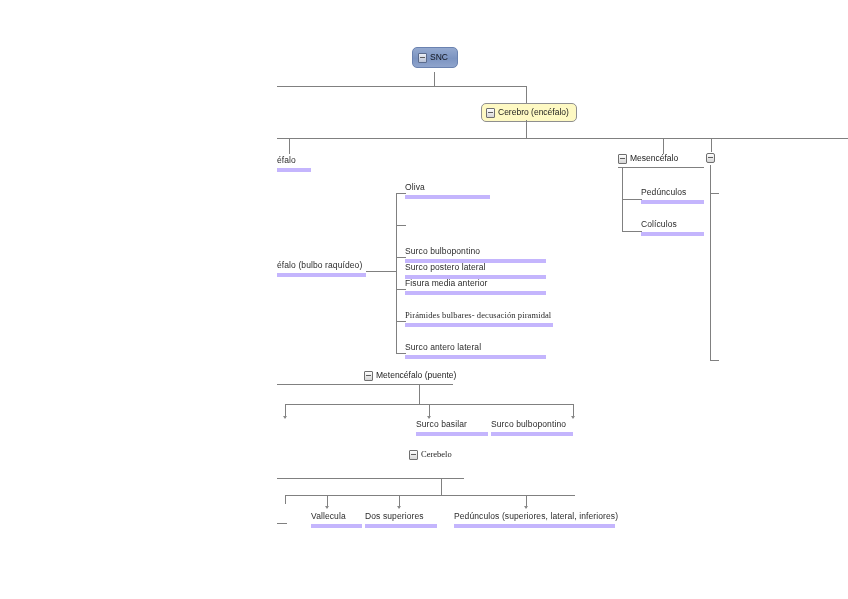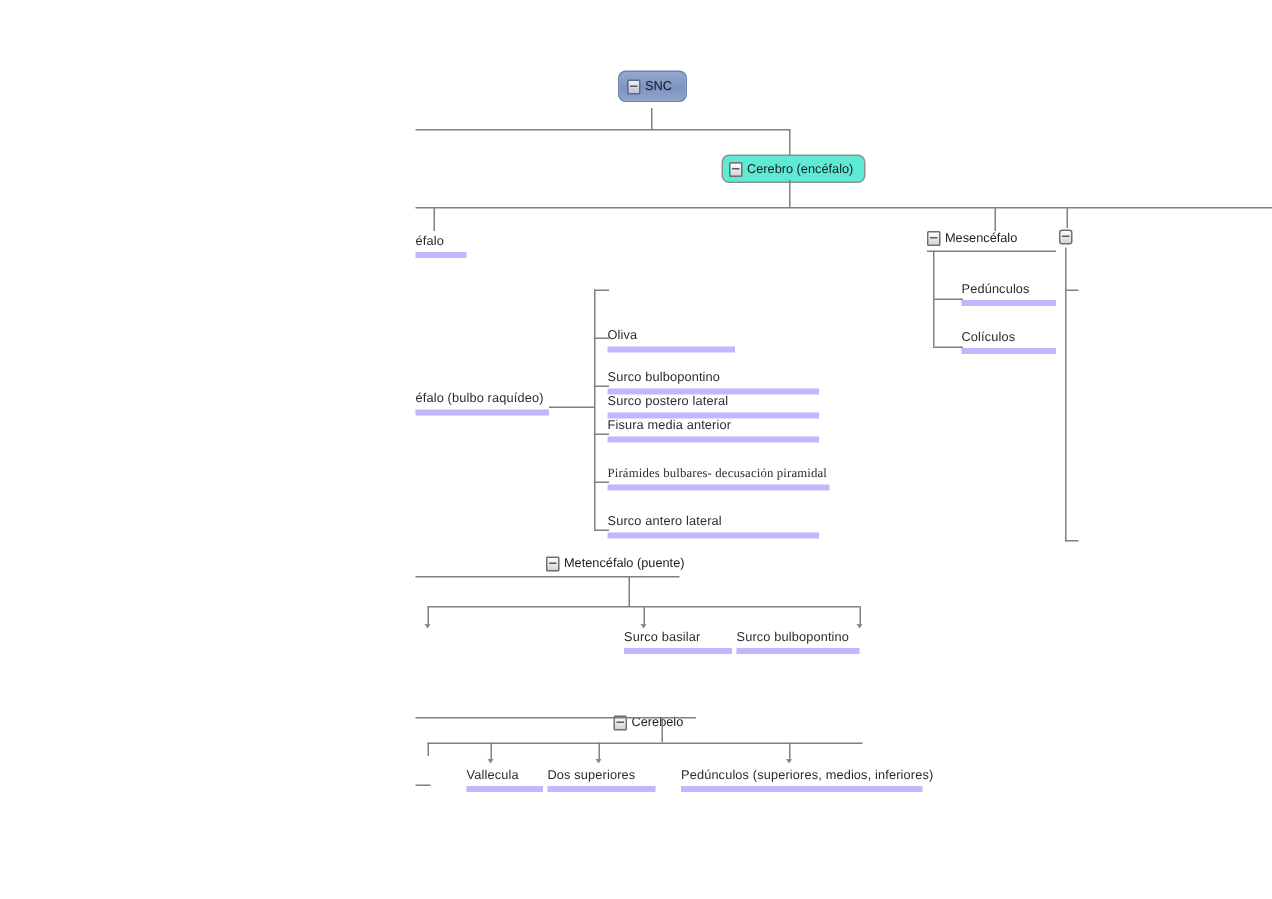--- a/index.html
+++ b/index.html
@@ -61,21 +61,21 @@
   }
   .node-root {
     background: #7f99c6;
     background: linear-gradient(180deg, #94a9cf 0%, #7c94c1 55%, #8fa4cc 100%);
     border: 1px solid #6a82b0;
     border-radius: 5px;
     padding: 4px 9px 4px 5px;
     color: #10131c;
   }
   .node-box {
-    background: #5eead4;
+    background: #fef9c3;
     border: 1px solid #8f8f8f;
     border-radius: 5px;
     padding: 3px 7px 3px 4px;
   }
   .node-plain {
     background: transparent;
     border: none;
     padding: 0;
     justify-content: space-between;
   }
@@ -175,21 +175,21 @@
   <div class="vline" style="left:396px; top:193px; height:160px;"></div>
   <div class="hline" style="left:366px; top:271px; width:30px;"></div>
 
   <div class="hline" style="left:396px; top:193px; width:10px;"></div>
   <div class="hline" style="left:396px; top:225px; width:10px;"></div>
   <div class="hline" style="left:396px; top:257px; width:10px;"></div>
   <div class="hline" style="left:396px; top:289px; width:10px;"></div>
   <div class="hline" style="left:396px; top:321px; width:10px;"></div>
   <div class="hline" style="left:396px; top:353px; width:10px;"></div>
 
-  <div class="leaf" style="left:405px; top:182px; width:85px;margin-top:36px;">Oliva</div>
+  <div class="leaf" style="left:405px; top:182px; width:85px;">Oliva</div>
   <div class="leaf" style="left:405px; top:214px; width:141px;margin-top:48px;">Surco postero lateral</div>
   <div class="leaf" style="left:405px; top:246px; width:141px;">Surco bulbopontino</div>
   <div class="leaf" style="left:405px; top:278px; width:141px;">Fisura media anterior</div>
   <div class="leaf" style="left:405px; top:310px; width:148px;font-family:Liberation Serif, serif;">Pirámides bulbares- decusación piramidal</div>
   <div class="leaf" style="left:405px; top:342px; width:141px;">Surco antero lateral</div>
 
   <div class="node node-plain" style="left:364px; top:370px;">
     <span class="collapse-icon"></span>
     <span>Metencéfalo (puente)</span>
   </div>
@@ -200,35 +200,35 @@
   <div class="vline" style="left:285px; top:404px; height:14px;"></div>
   <div class="vline" style="left:429px; top:404px; height:14px;"></div>
   <div class="vline" style="left:573px; top:404px; height:14px;"></div>
   <div class="tick" style="left:283px; top:416px;"></div>
   <div class="tick" style="left:427px; top:416px;"></div>
   <div class="tick" style="left:571px; top:416px;"></div>
 
   <div class="leaf" style="left:416px; top:419px; width:72px;">Surco basilar</div>
   <div class="leaf" style="left:491px; top:419px; width:82px;">Surco bulbopontino</div>
 
-  <div class="node node-plain" style="left:409px; top:476px;">
+  <div class="node node-plain" style="left:409px; top:449px;font-family:Liberation Serif, serif;">
     <span class="collapse-icon"></span>
     <span>Cerebelo</span>
   </div>
   <div class="hline" style="left:277px; top:478px; width:187px;"></div>
 
   <div class="vline" style="left:441px; top:478px; height:17px;"></div>
   <div class="hline" style="left:285px; top:495px; width:290px;"></div>
   <div class="vline" style="left:285px; top:495px; height:9px;"></div>
   <div class="vline" style="left:327px; top:495px; height:13px;"></div>
   <div class="vline" style="left:399px; top:495px; height:13px;"></div>
   <div class="vline" style="left:526px; top:495px; height:13px;"></div>
   <div class="tick" style="left:325px; top:506px;"></div>
   <div class="tick" style="left:397px; top:506px;"></div>
   <div class="tick" style="left:524px; top:506px;"></div>
 
   <div class="hline" style="left:277px; top:523px; width:10px;"></div>
 
   <div class="leaf" style="left:311px; top:511px; width:51px;">Vallecula</div>
   <div class="leaf" style="left:365px; top:511px; width:72px;">Dos superiores</div>
-  <div class="leaf" style="left:454px; top:511px; width:161px;">Pedúnculos (superiores, medios, inferiores)</div>
+  <div class="leaf" style="left:454px; top:511px; width:161px;">Pedúnculos (superiores, lateral, inferiores)</div>
 
 </div>
 
 </body></html>

